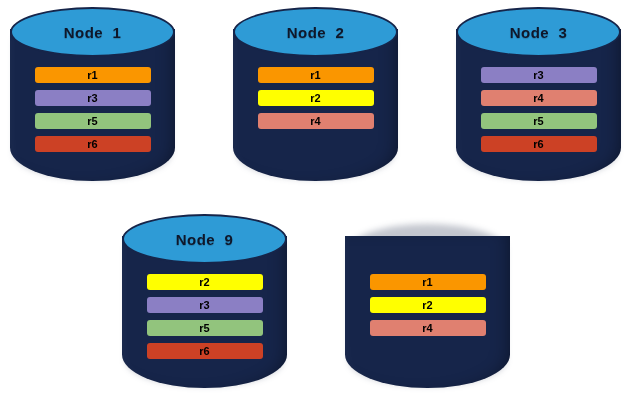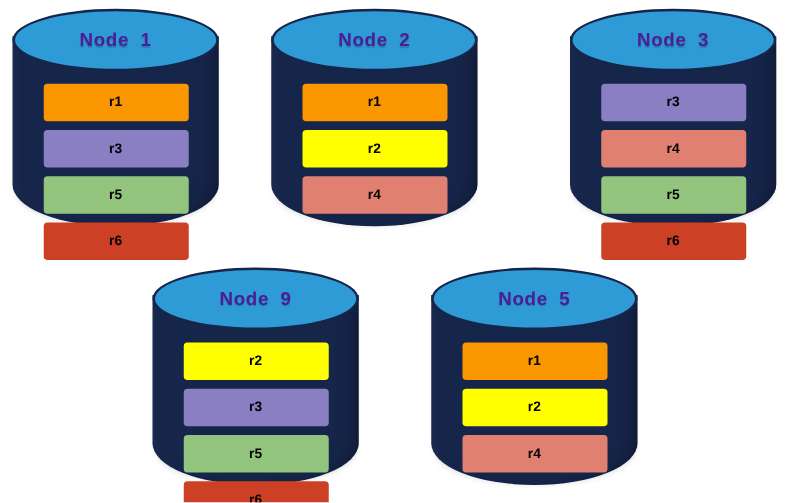--- a/index.html
+++ b/index.html
@@ -62,21 +62,21 @@
     border-radius: 50%;
     border: 2px solid #16254a;
     box-sizing: border-box;
     display: flex;
     align-items: center;
     justify-content: center;
     z-index: 3;
   }
 
   .node-label {
-    color: #4c1d95;
+    color: #0f172a;
     font-size: 15px;
     font-weight: bold;
     letter-spacing: 0.5px;
     white-space: pre;
     text-shadow: 0 1px 1px rgba(0,0,0,0.18);
   }
 
   
   .replica-stack {
     position: absolute;
@@ -85,21 +85,21 @@
     width: 165px;
     z-index: 4;
     display: flex;
     flex-direction: column;
     align-items: center;
     gap: 7px;
   }
 
   .replica-bar {
     width: 116px;
-    height: 30px;
+    height: 16px;
     border-radius: 3px;
     display: flex;
     align-items: center;
     justify-content: center;
     box-sizing: border-box;
   }
 
   .replica-label {
     color: #000000;
     font-size: 11px;
@@ -125,21 +125,21 @@
           <span class="replica-label">r3</span>
         </div>
         <div class="replica-bar" style="background: rgb(146, 196, 125);">
           <span class="replica-label">r5</span>
         </div>
         <div class="replica-bar" style="background: rgb(204, 65, 37);">
           <span class="replica-label">r6</span>
         </div>
       </div>
     </div>
-    <div class="node" style="left: 217px; top: 5px;">
+    <div class="node" style="left: 233px; top: 5px;">
       <div class="node-shadow"></div>
       <div class="node-body"></div>
       <div class="node-top">
         <span class="node-label">Node  2</span>
       </div>
       <div class="replica-stack">
         <div class="replica-bar" style="background: rgb(250, 150, 0);">
           <span class="replica-label">r1</span>
         </div>
         <div class="replica-bar" style="background: rgb(255, 255, 0);">
@@ -188,23 +188,20 @@
           <span class="replica-label">r5</span>
         </div>
         <div class="replica-bar" style="background: rgb(204, 65, 37);">
           <span class="replica-label">r6</span>
         </div>
       </div>
     </div>
     <div class="node" style="left: 345px; top: 212px;">
       <div class="node-shadow"></div>
       <div class="node-body"></div>
-      <div class="node-top">
-        <span class="node-label">Node  5</span>
-      </div>
       <div class="replica-stack">
         <div class="replica-bar" style="background: rgb(250, 150, 0);">
           <span class="replica-label">r1</span>
         </div>
         <div class="replica-bar" style="background: rgb(255, 255, 0);">
           <span class="replica-label">r2</span>
         </div>
         <div class="replica-bar" style="background: rgb(224, 128, 112);">
           <span class="replica-label">r4</span>
         </div>

